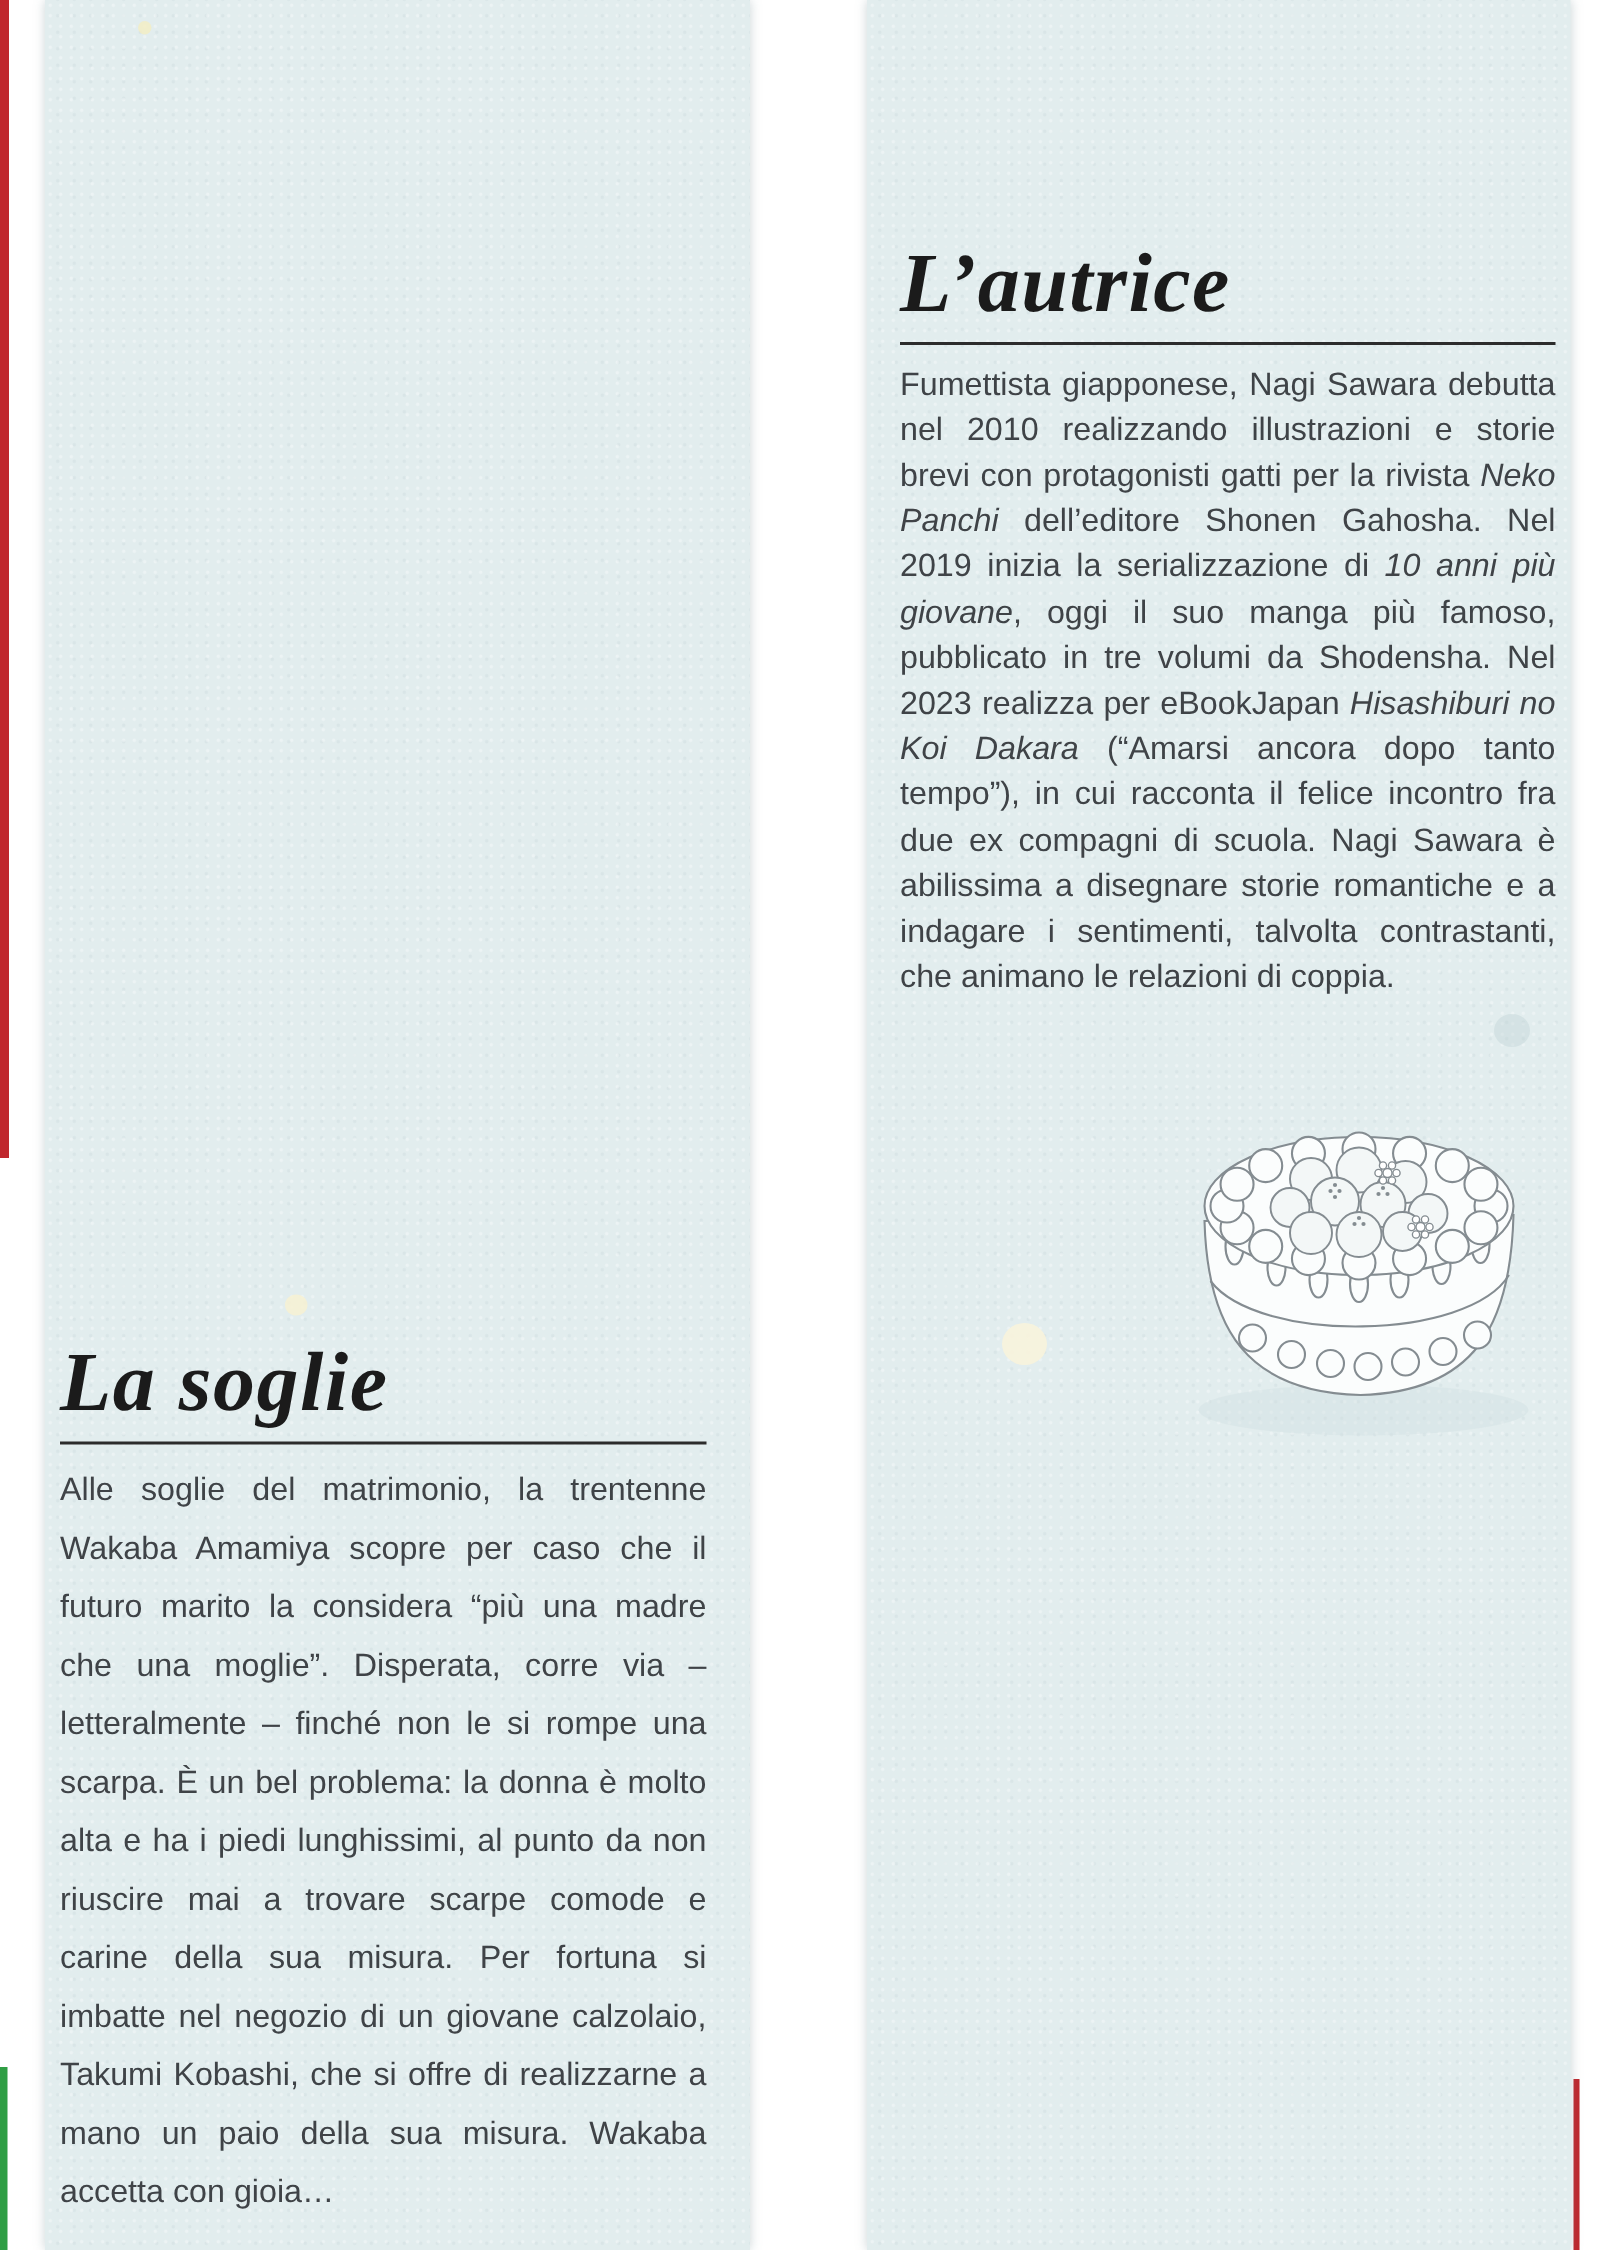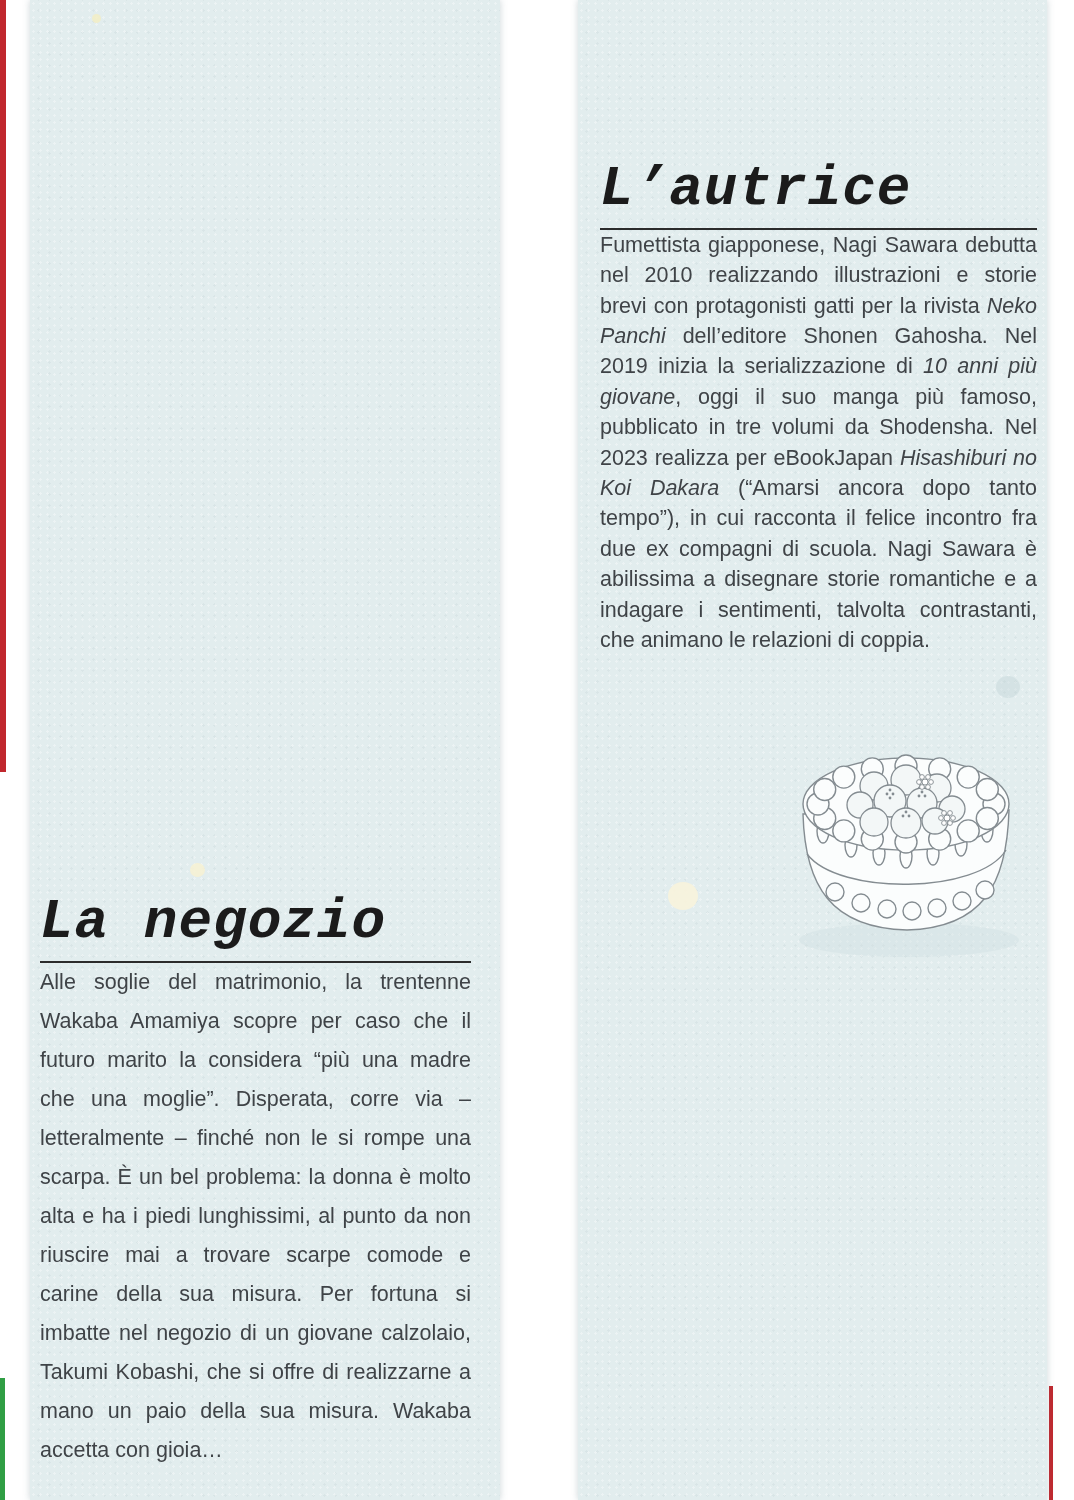--- a/index.html
+++ b/index.html
@@ -37,34 +37,35 @@
   .edge-strip{position:absolute;}
   .red-left{left:0;top:0;width:6px;height:772px;background:var(--edge-red);}
   .green-left{left:0;top:1378px;width:5px;height:122px;background:var(--edge-green);}
   .red-right{left:1049px;top:1386px;width:4px;height:114px;background:var(--edge-red);}
 
   .text-block{position:absolute;}
   .author-block{left:22px;top:158px;width:437px;}
   .story-block{left:10px;top:891px;width:431px;}
 
   .script-heading{
-    font-family:Liberation Mono, monospace;
+    font-family:Liberation Serif, serif;
     font-style:italic;
     font-weight:700;
     font-size:56px;
     line-height:1.12;
     letter-spacing:1px;
     color:var(--heading-text);
   }
   .heading-rule{
     height:2px;
     background:var(--rule-color);
     margin-top:7px;
   }
   .body-text{
+    margin-top:11px;
     font-size:21.5px;
     color:var(--body-text);
     text-align:justify;
     hyphens:auto;
     -webkit-hyphens:auto;
   }
   .author-block .body-text{line-height:30.4px;}
   .story-block .body-text{line-height:39px;}
   .body-text em{font-style:italic;}
 
@@ -81,21 +82,21 @@
 <body>
 
 <div class="edge-strip red-left"></div>
 <div class="edge-strip green-left"></div>
 <div class="edge-strip red-right"></div>
 
 <div class="panel left-panel">
   <div class="speckle sp-cream-top"></div>
   <div class="speckle sp-cream-small"></div>
   <div class="text-block story-block">
-    <h1 class="script-heading">La negozio</h1>
+    <h1 class="script-heading">La soglie</h1>
     <div class="heading-rule"></div>
     <p class="body-text"><span>Alle soglie del matrimonio, la trentenne Wakaba Amamiya scopre per caso che il futuro marito la considera “più una madre che una moglie”. Disperata, corre via – letteralmente – finché non le si rompe una scarpa. È un bel problema: la donna è molto alta e ha i piedi lunghissimi, al punto da non riuscire mai a trovare scarpe comode e carine della sua misura. Per fortuna si imbatte nel negozio di un giovane calzolaio, Takumi Kobashi, che si offre di realizzarne a mano un paio della sua misura. Wakaba accetta con gioia…</span></p>
   </div>
 </div>
 
 <div class="panel right-panel">
   <div class="speckle sp-cream-big"></div>
   <div class="speckle sp-gray-faint"></div>
 
   <div class="text-block author-block">

